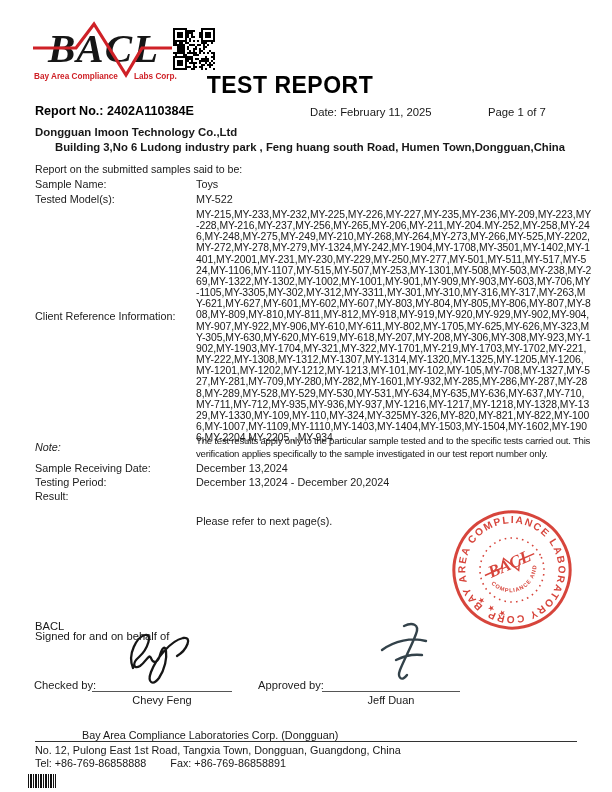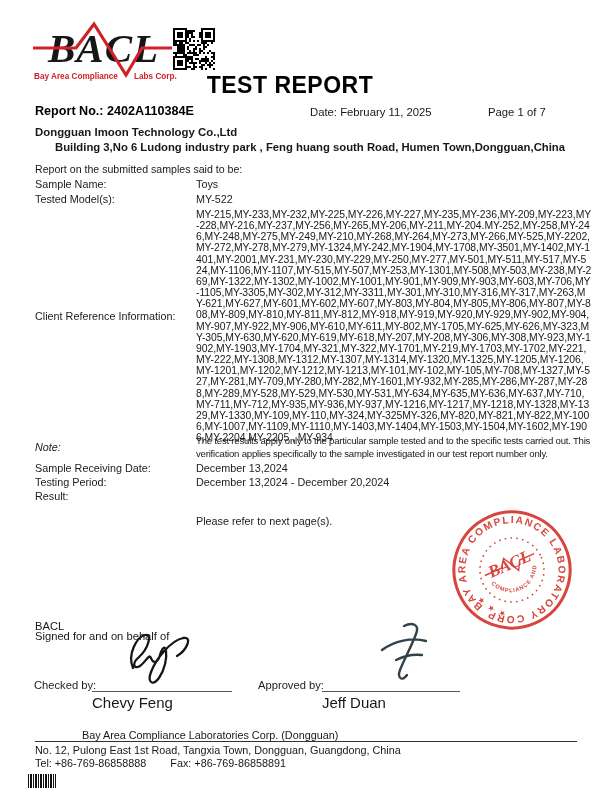--- a/index.html
+++ b/index.html
@@ -14,21 +14,21 @@
   .date{left:310px;top:106px;font-size:11.3px;}
   .pageno{left:488px;top:106px;font-size:11.3px;}
   .coname{left:35px;top:126px;font-size:11.4px;font-weight:bold;}
   .coaddr{left:35px;top:141px;font-size:11.3px;font-weight:bold;padding-left:20px;}
   .intro{left:35px;top:163px;font-size:10.6px;}
   .clientref{left:196px;top:209px;width:396px;font-size:10.4px;line-height:11.15px;
              word-break:break-all;letter-spacing:-0.05px;}
   .noteval{left:196px;top:435px;width:396px;font-size:9.6px;line-height:12.6px;
            letter-spacing:-0.22px;}
   .sigline{border-bottom:1px solid #555;height:1px;}
-  .signame{font-size:15px;text-align:left;}
+  .signame{font-size:11px;text-align:center;}
   .foot1{left:35px;top:729px;font-size:10.8px;margin-left:47px;}
   .footrule{left:35px;top:741px;width:542px;border-top:1px solid #333;height:0;}
   .foot2{left:35px;top:744px;font-size:10.8px;}
   .foot3{left:35px;top:757px;font-size:10.8px;}
   .barcode{left:28px;top:774px;width:28px;height:14px;
     background:repeating-linear-gradient(90deg,#111 0 1px,#fff 1px 2px,#111 2px 4px,#fff 4px 5px);}
 </style>
 </head>
 <body>
 

